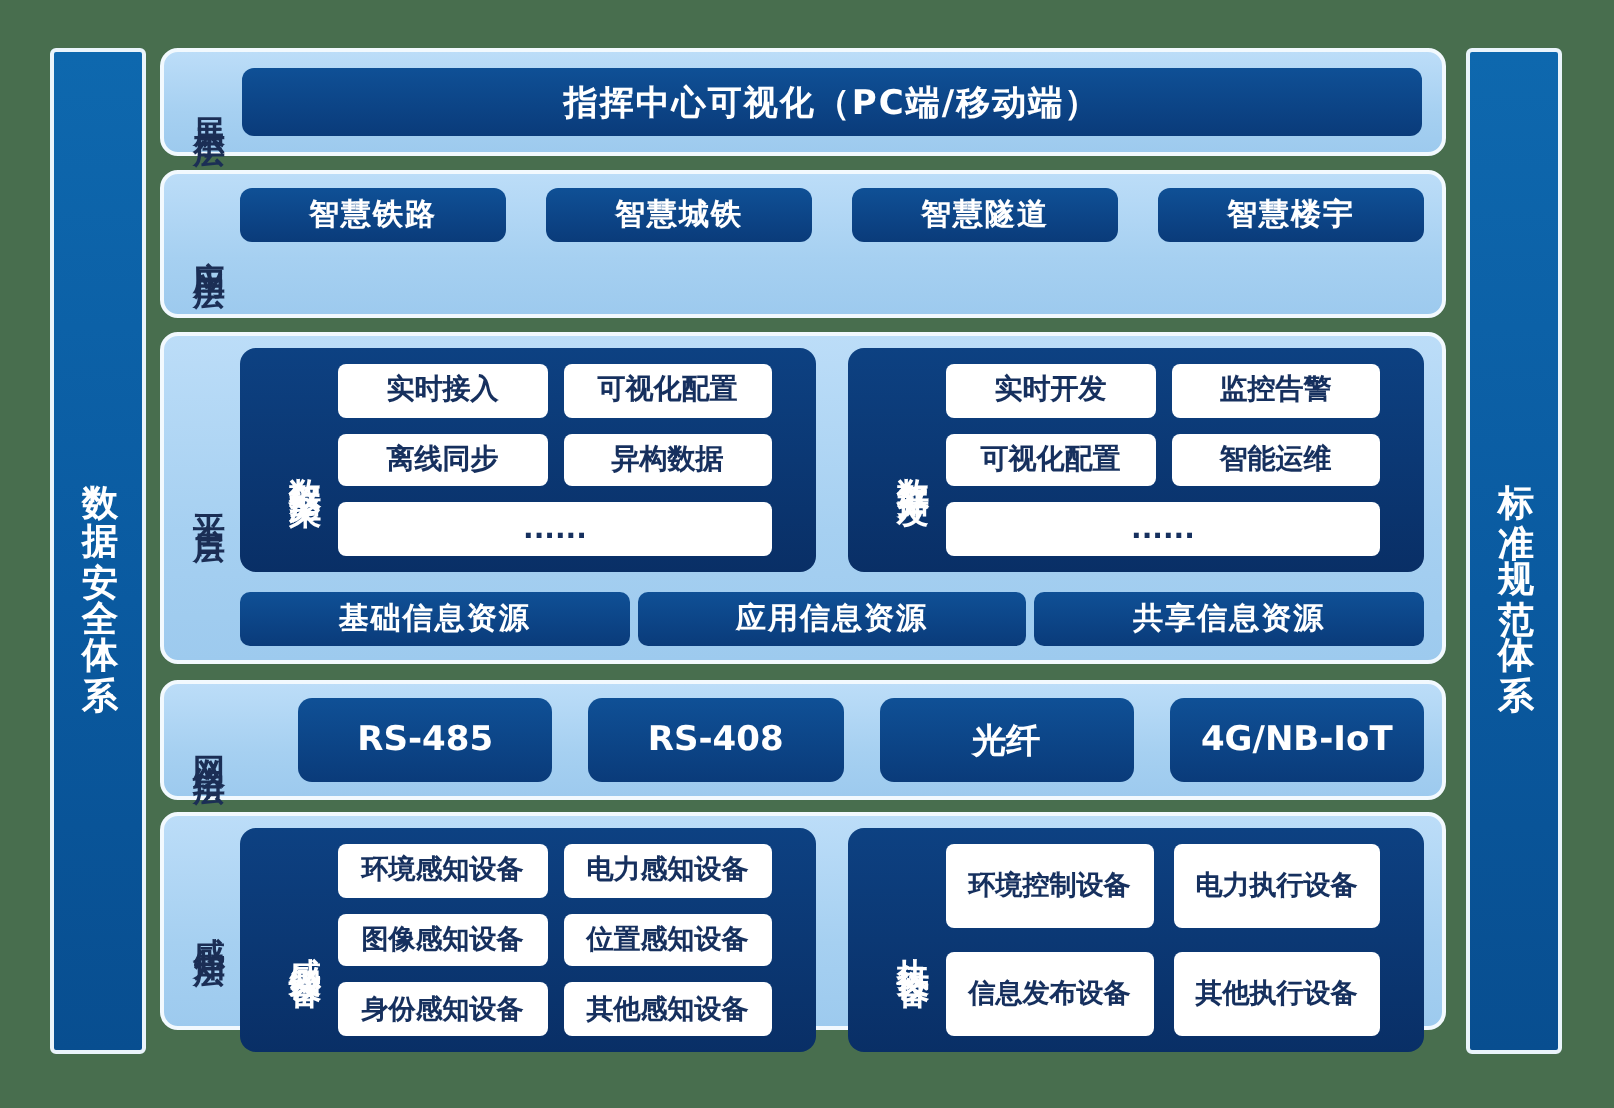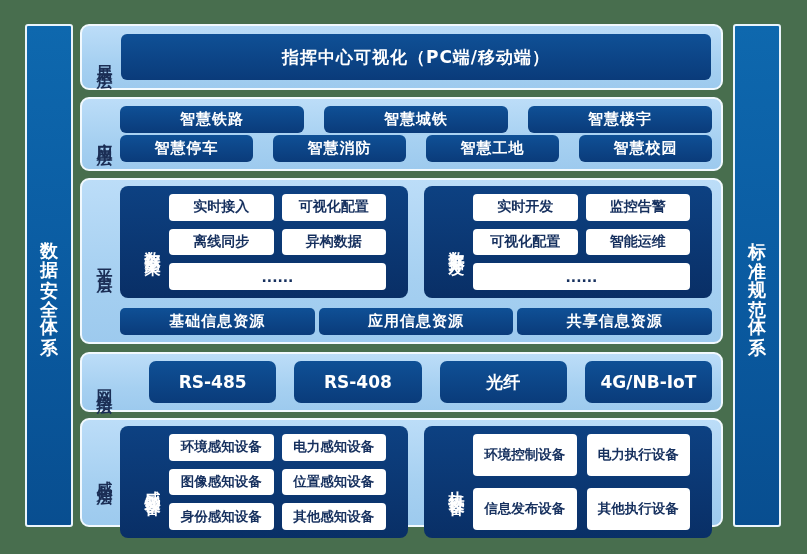--- a/index.html
+++ b/index.html
@@ -25,21 +25,21 @@
   }
   
   .main { position:absolute; left:80px; top:24px; width:643px; }
   .panel {
     box-sizing:border-box; width:100%;
     background:linear-gradient(180deg,#BCDDF8 0%,#A6D0F1 60%,#9DCAEE 100%);
     border:2px solid #F2F9FE; border-radius:9px;
     display:flex; align-items:stretch;
     padding:6px 9px 6px 6px;
   }
-  .p1 { height:66px;  margin-bottom:7px; }
+  .p1 { height:54px;  margin-bottom:7px; }
   .p2 { height:74px;  margin-bottom:7px; }
   .p3 { height:166px; margin-bottom:8px; }
   .p4 { height:60px;  margin-bottom:6px; }
   .p5 { height:109px; }
   .layer-label { width:32px; flex:0 0 32px; display:flex; align-items:center; justify-content:center; }
   .layer-label span {
     writing-mode:vertical-rl; text-orientation:upright;
     font-size:16px; font-weight:600; color:#1B2E55;
     letter-spacing:5px; margin-bottom:-5px;
   }
@@ -115,27 +115,22 @@
     </div>
 
     <div class="panel p2">
       <div class="layer-label">
         <span>应用层</span>
       </div>
       <div class="panel-content app-rows">
         <div class="app-row">
           <div class="dark-box">智慧铁路</div>
           <div class="dark-box">智慧城铁</div>
+          <div class="dark-box">智慧隧道</div>
           <div class="dark-box">智慧楼宇</div>
-        </div>
-        <div class="app-row">
-          <div class="dark-box">智慧停车</div>
-          <div class="dark-box">智慧消防</div>
-          <div class="dark-box">智慧工地</div>
-          <div class="dark-box">智慧校园</div>
         </div>
       </div>
     </div>
 
     <div class="panel p3">
       <div class="layer-label">
         <span>平台层</span>
       </div>
       <div class="panel-content col">
         <div class="groups">

